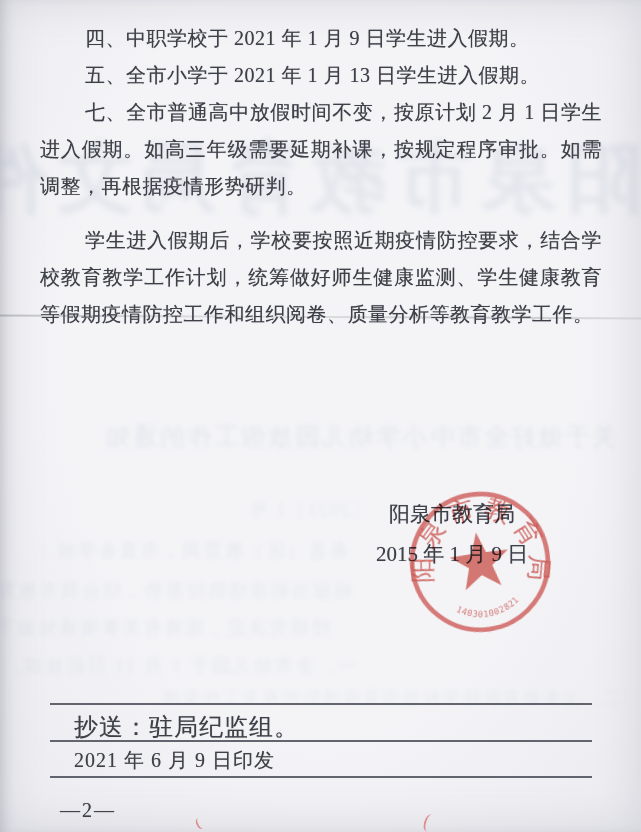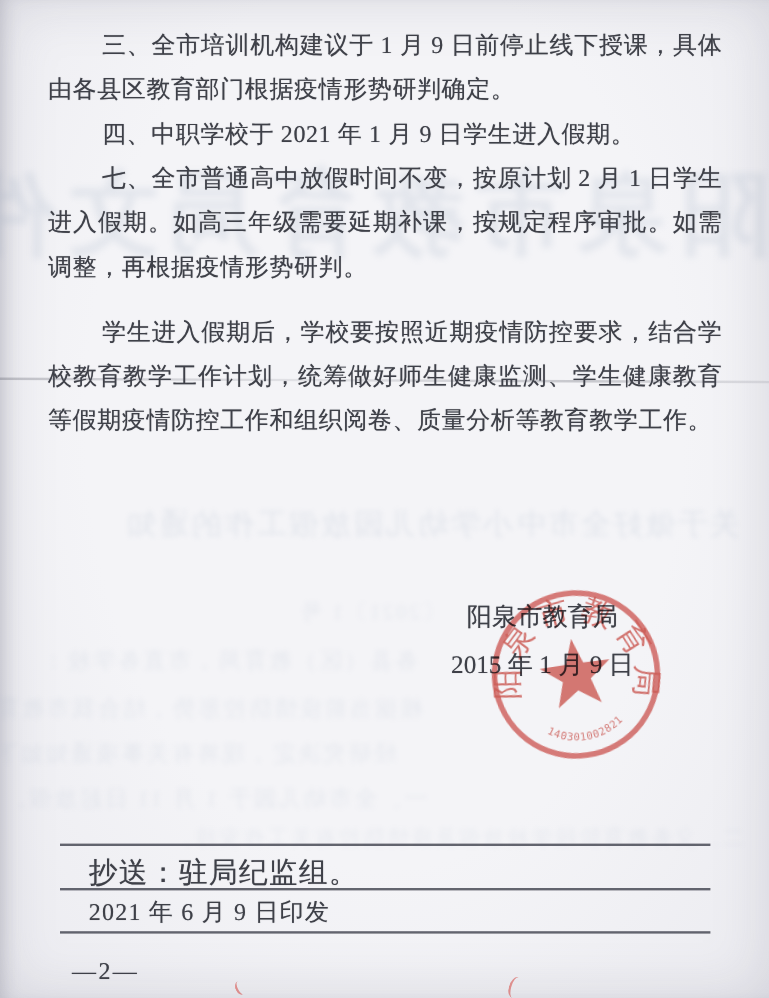--- a/index.html
+++ b/index.html
@@ -60,22 +60,22 @@
   <div class="ghost ghost-band">阳泉市教育局文件</div>
   <div class="ghost ghost-line g1">关于做好全市中小学幼儿园放假工作的通知</div>
   <div class="ghost ghost-line g2">〔2021〕1 号</div>
   <div class="ghost ghost-line g3">各县（区）教育局，市直各学校：</div>
   <div class="ghost ghost-line g4">根据当前疫情防控形势，结合我市教育教学工作实际，</div>
   <div class="ghost ghost-line g5">经研究决定，现将有关事项通知如下：</div>
   <div class="ghost ghost-line g6">一、全市幼儿园于 1 月 11 日起放假。</div>
   <div class="ghost ghost-line g7">二、义务教育阶段学校放假及疫情防控有关工作安排。</div>
 
   <div class="doc-body">
-    <p>三、全市培训机构建议于 1 月 9 日前停止线下授课，具体由各县区教育部门根据疫情形势研判确定。</p>
     <p>四、中职学校于 2021 年 1 月 9 日学生进入假期。</p>
+    <p>五、全市小学于 2021 年 1 月 13 日学生进入假期。</p>
     <p>七、全市普通高中放假时间不变，按原计划 2 月 1 日学生进入假期。如高三年级需要延期补课，按规定程序审批。如需调整，再根据疫情形势研判。</p>
     <p class="sp">学生进入假期后，学校要按照近期疫情防控要求，结合学校教育教学工作计划，统筹做好师生健康监测、学生健康教育等假期疫情防控工作和组织阅卷、质量分析等教育教学工作。</p>
   </div>
 
   <div class="crease"></div>
 
   <div class="signature">
     <div>阳泉市教育局</div>
     <div>2015 年 1 月 9 日</div>
   </div>

